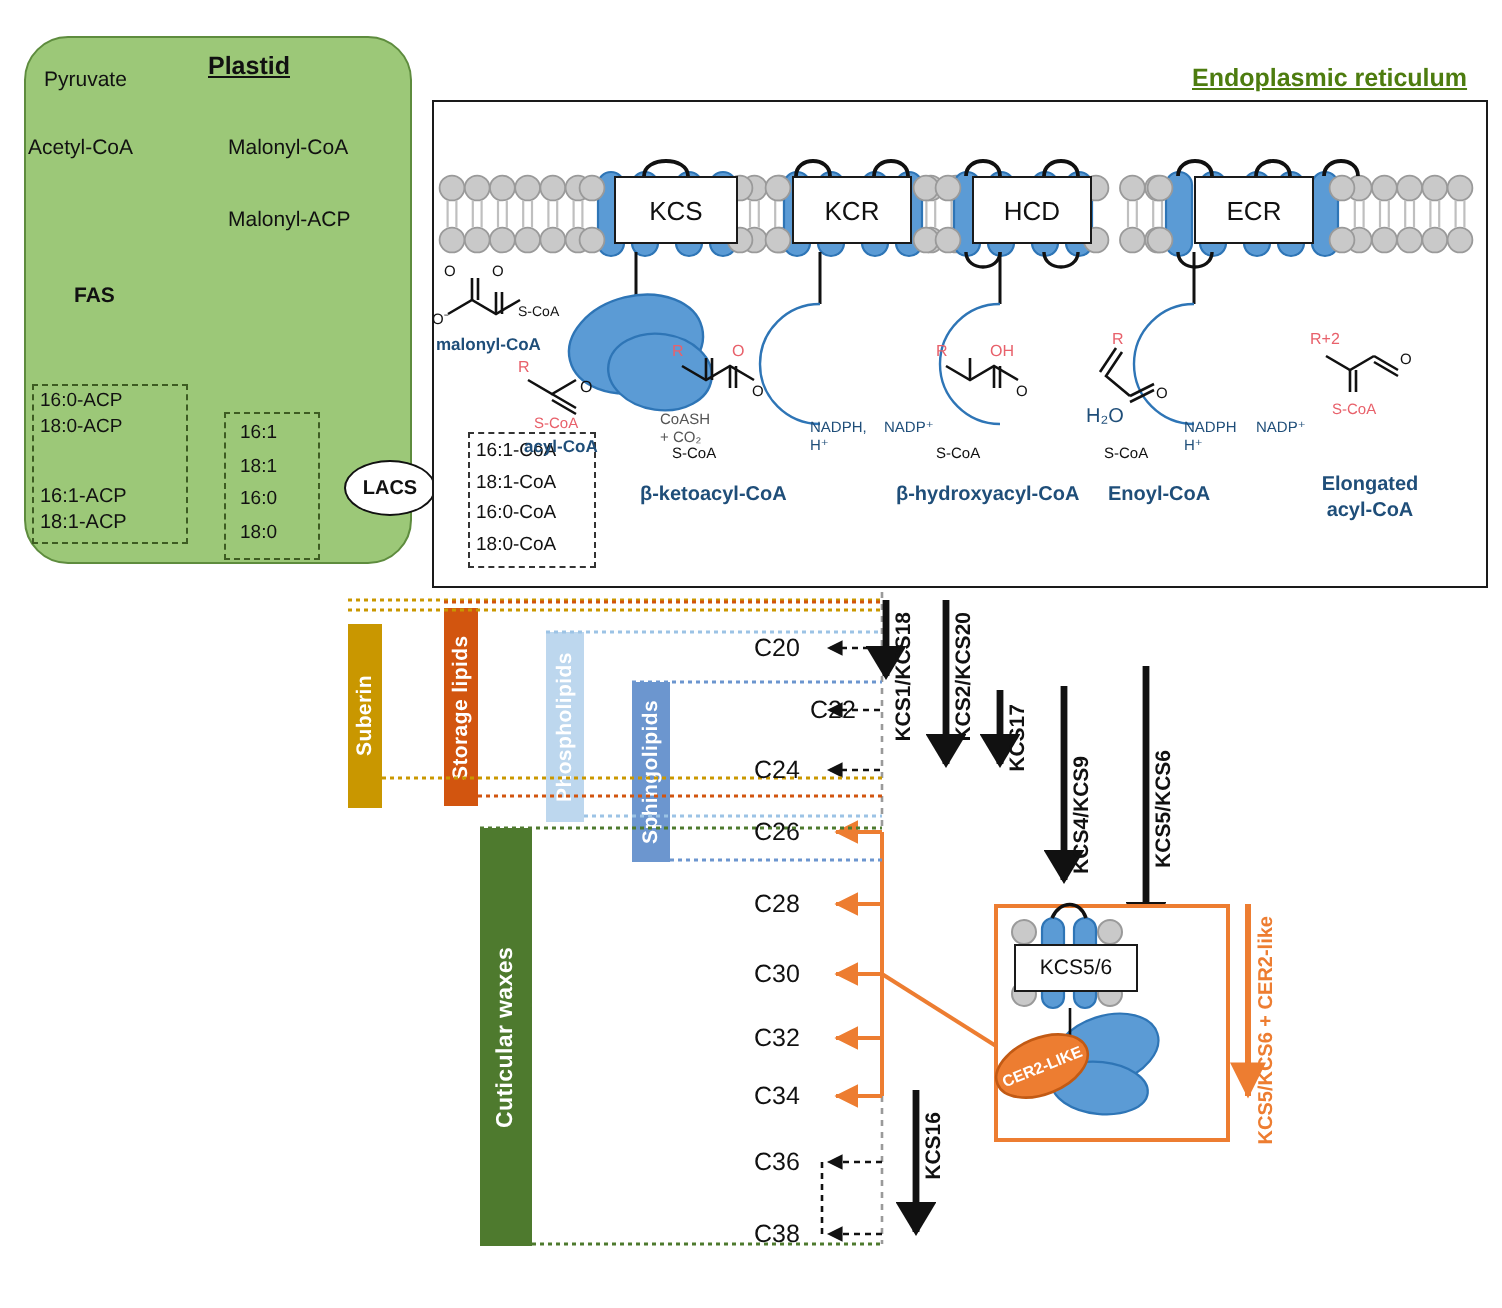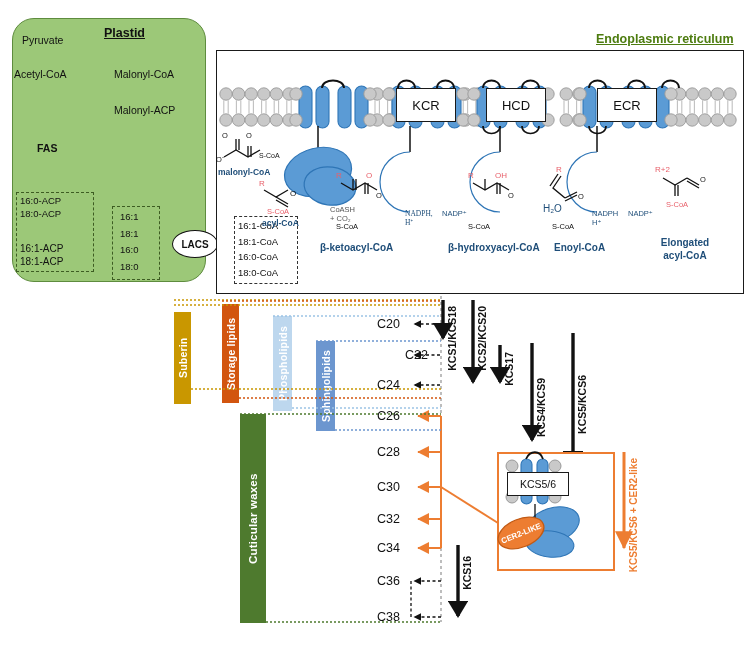--- a/index.html
+++ b/index.html
@@ -313,20 +313,21 @@
       <ellipse cx="330" cy="186" rx="26" ry="19" transform="rotate(8 330 186)"></ellipse>
 
       <path d="M410,152 a30,30 0 1,0 0,60 a22,22 0 0,1 0,-60 z"></path>
 
       <path d="M500,152 a30,30 0 1,0 0,60 a22,22 0 0,1 0,-60 z"></path>
 
       <path d="M597,152 a30,30 0 1,0 0,60 a22,22 0 0,1 0,-60 z"></path>
     </g>
   </svg>
 
+  <div class="abs ctr enzbox" style="left:307px;top:88px;width:60px;height:32px;font-size:13px;color:#111;">KCS</div>
   <div class="abs ctr enzbox" style="left:396px;top:88px;width:58px;height:32px;font-size:13px;color:#111;">KCR</div>
   <div class="abs ctr enzbox" style="left:486px;top:88px;width:58px;height:32px;font-size:13px;color:#111;">HCD</div>
   <div class="abs ctr enzbox" style="left:597px;top:88px;width:58px;height:32px;font-size:13px;color:#111;">ECR</div>
 
   <svg width="751" height="654">
 
     <g stroke="#111" stroke-width="1.3" fill="none">
       <path d="M224,157 L236,150 L248,157 L260,150"></path>
       <path d="M236,150 L236,139 M239,150 L239,139"></path>
       <path d="M248,157 L248,146 M251,157 L251,146"></path>
@@ -390,21 +391,21 @@
   <div class="abs redtxt small" style="left:666px;top:200px;">S-CoA</div>
   <div class="abs bluetxt ctr" style="left:648px;top:236px;width:74px;font-size:10px;line-height:13px;display:block;text-align:center;">
     <div>Elongated</div>
     <div>acyl-CoA</div>
   </div>
 
   <div class="abs" style="left:330px;top:205px;font-size:7.5px;color:#555;line-height:9px;">
     <div>CoASH</div>
     <div>+ CO₂</div>
   </div>
-  <div class="abs" style="left:405px;top:209px;font-size:7.5px;color:#1F4E79;line-height:9px;font-family:Liberation Serif, serif;">
+  <div class="abs" style="left:405px;top:209px;font-size:7.5px;color:#1F4E79;line-height:9px;">
     <div>NADPH,</div>
     <div>H⁺</div>
   </div>
   <div class="abs" style="left:442px;top:209px;font-size:7.5px;color:#1F4E79;">NADP⁺</div>
   <div class="abs" style="left:522px;top:203px;font-size:10px;color:#1F4E79;padding-left:21px;">H₂O</div>
   <div class="abs" style="left:592px;top:209px;font-size:7.5px;color:#1F4E79;line-height:9px;">
     <div>NADPH</div>
     <div>H⁺</div>
   </div>
   <div class="abs" style="left:628px;top:209px;font-size:7.5px;color:#1F4E79;">NADP⁺</div>

